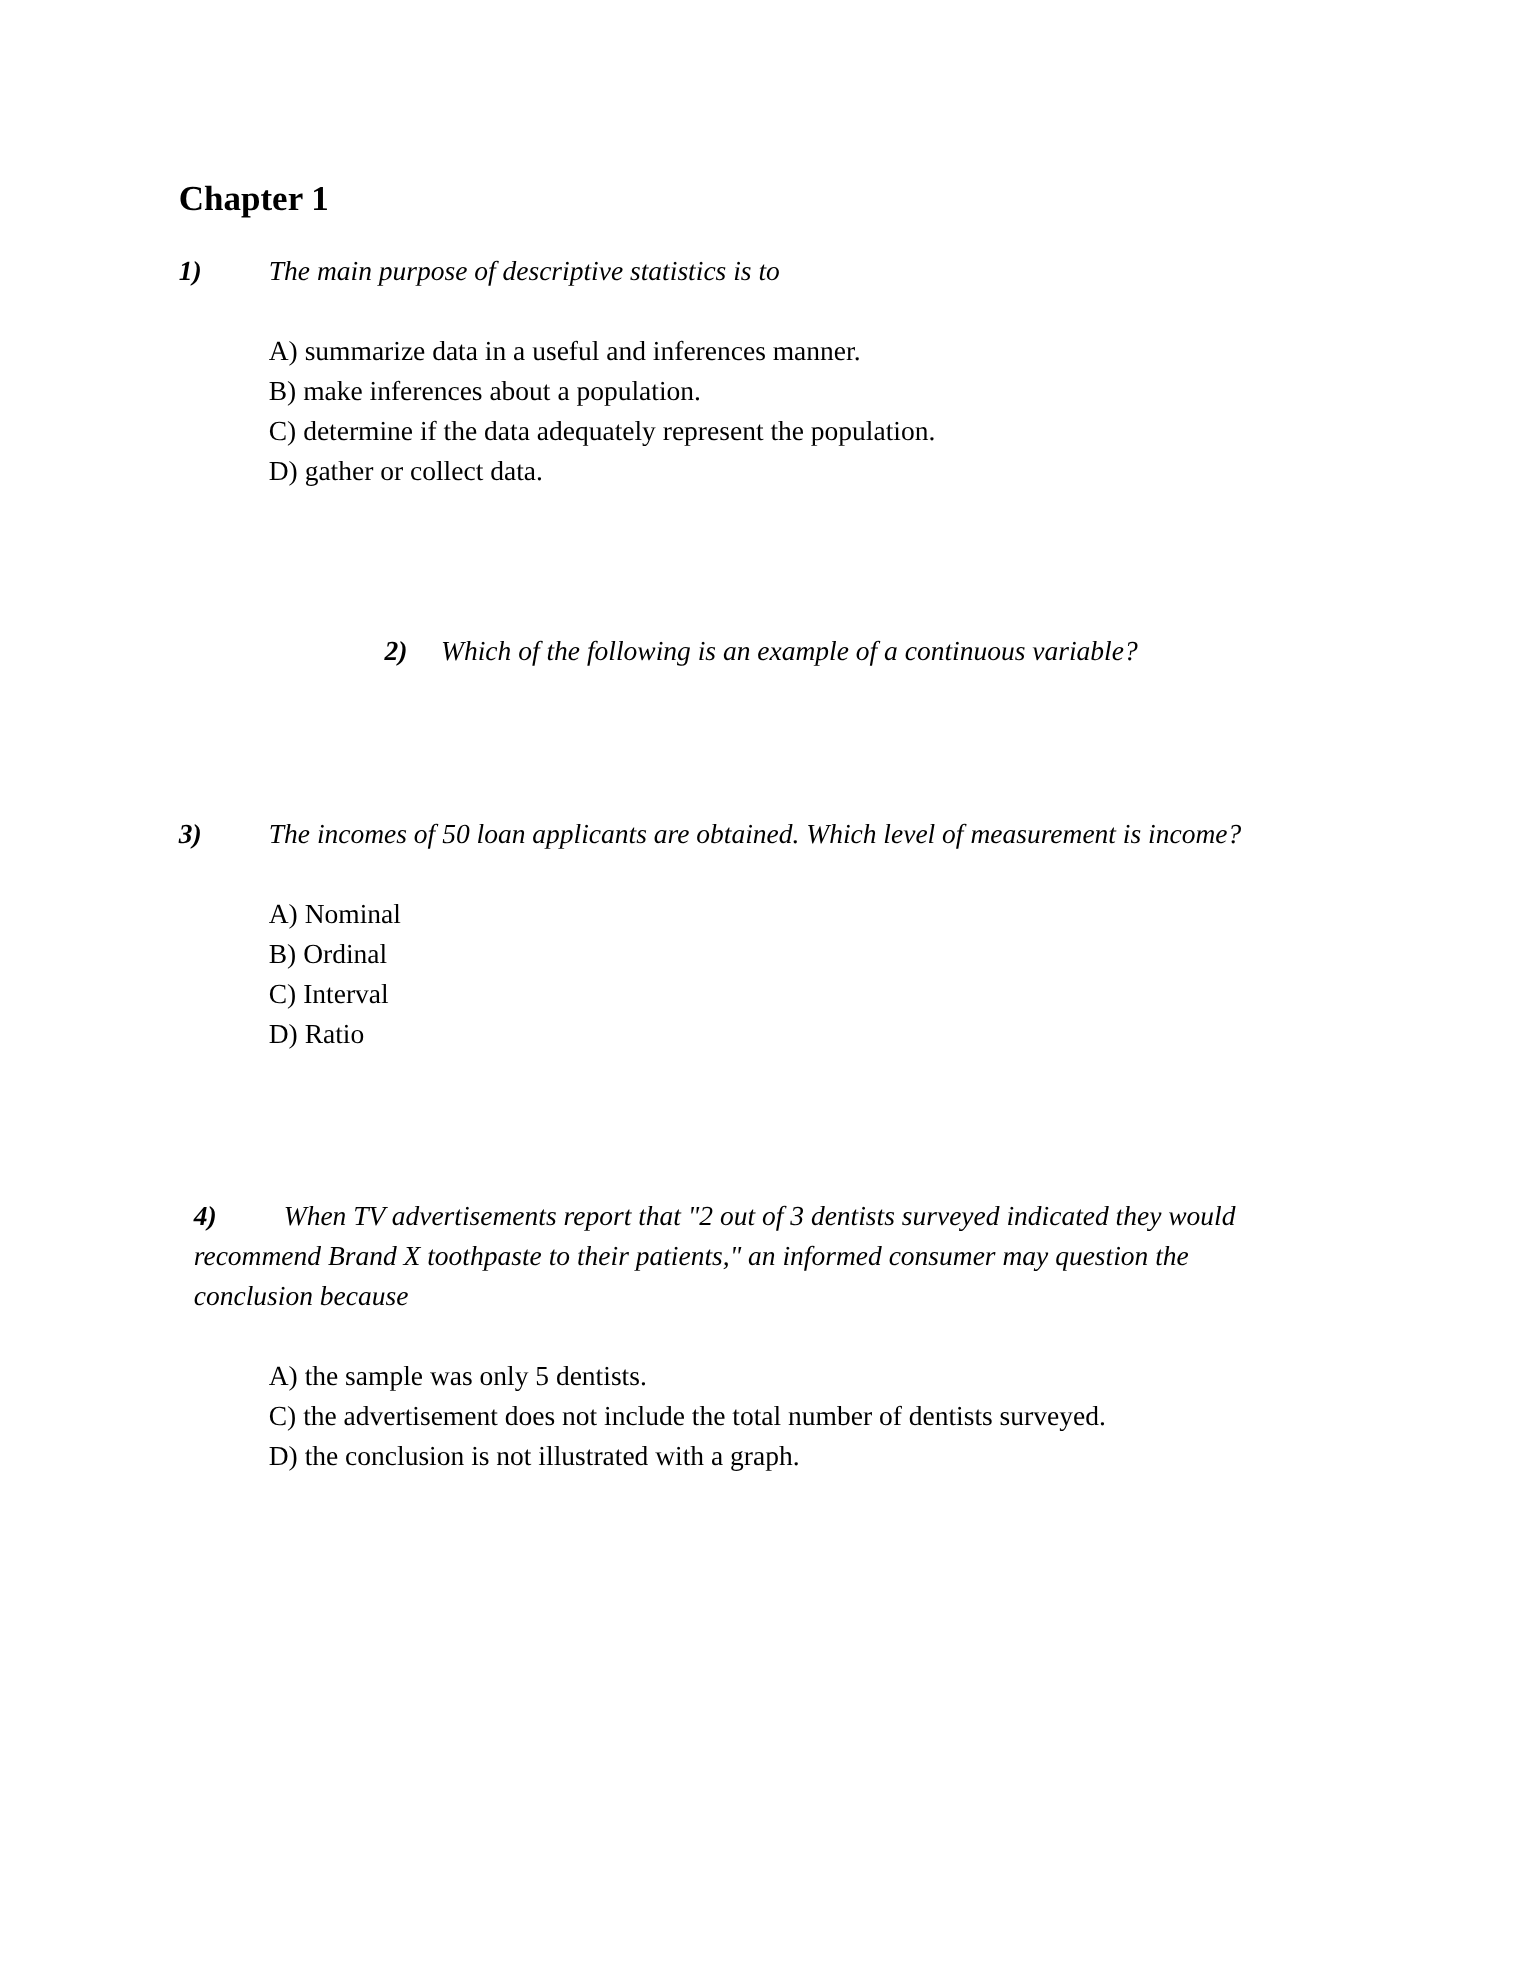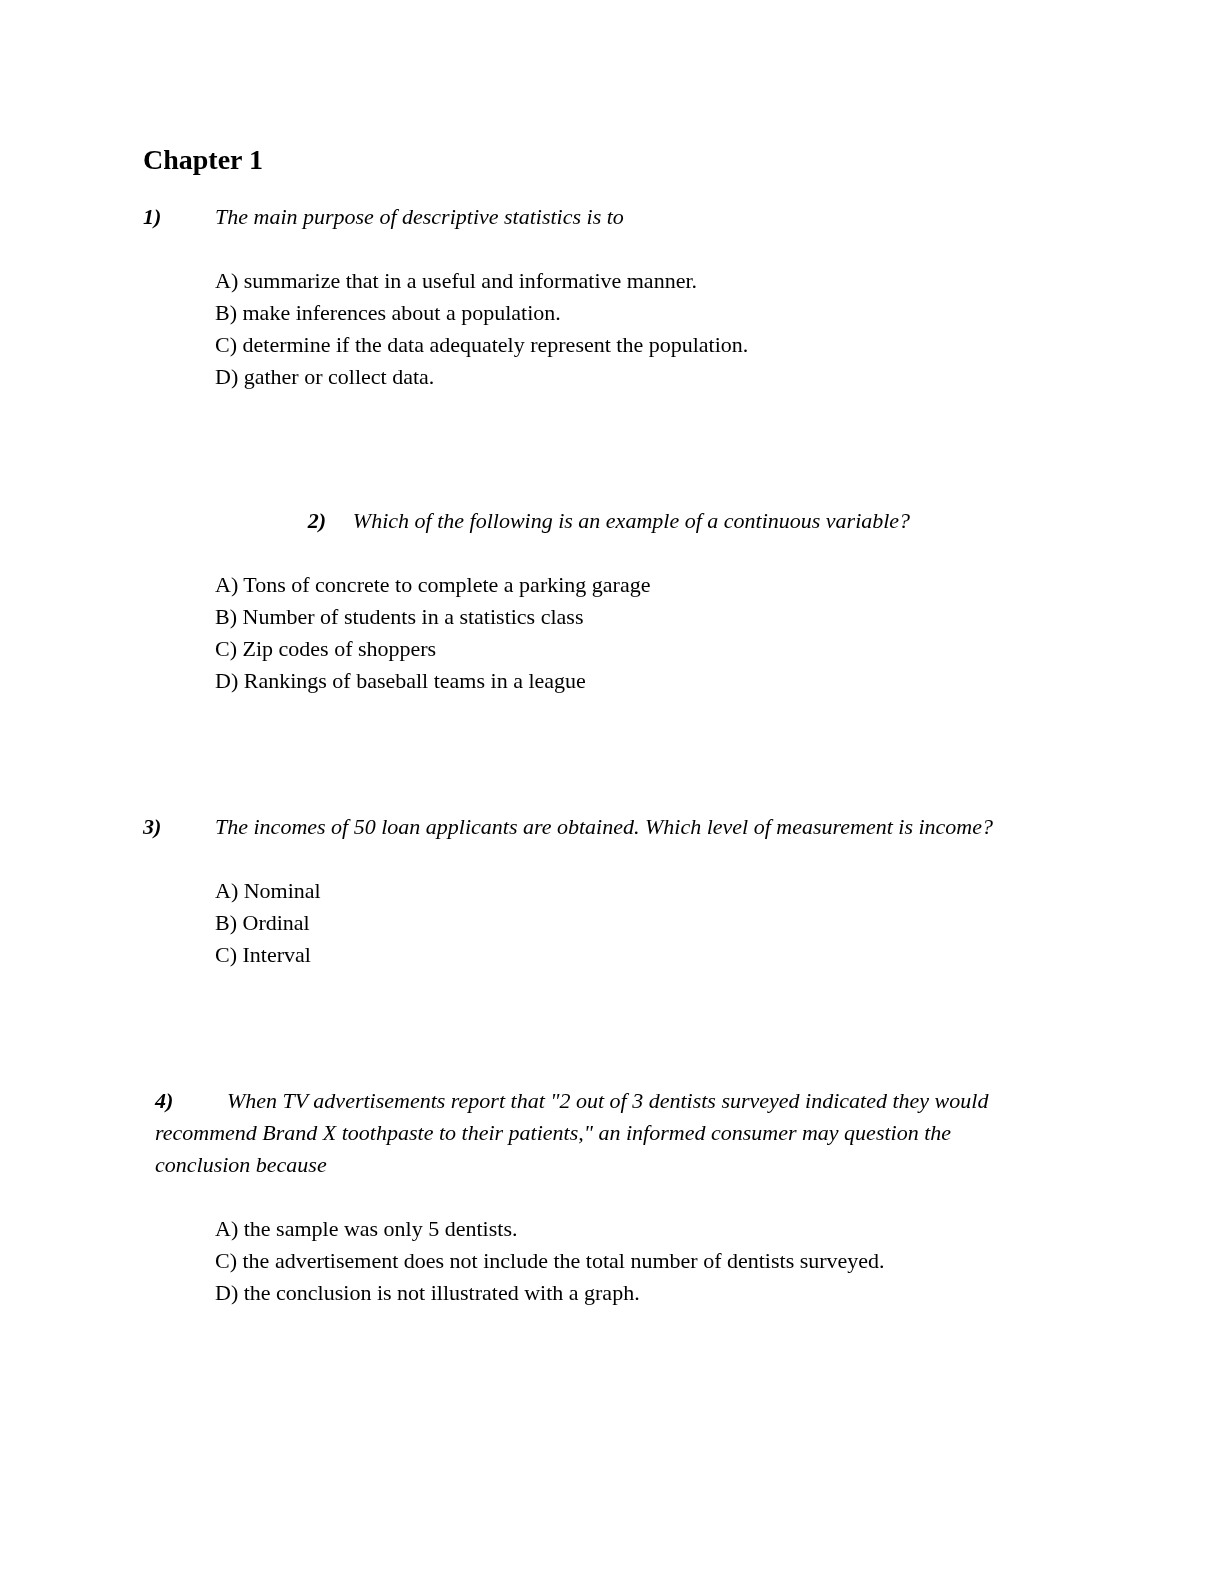--- a/index.html
+++ b/index.html
@@ -53,43 +53,38 @@
 </head>
 <body>
 
 <div class="page">
 
   <h1 class="chapter-heading">Chapter 1</h1>
 
   <section>
     <p class="q-line pt-q1"><span class="q-num">1)</span><span>The main purpose of descriptive statistics is to</span></p>
     <div class="options">
-      <p class="option">A) summarize that in a useful and informative manner.</p>
+      <p class="option">A) summarize data in a useful and inferences manner.</p>
       <p class="option">B) make inferences about a population.</p>
       <p class="option">C) determine if the data adequately represent the population.</p>
       <p class="option">D) gather or collect data.</p>
     </div>
   </section>
 
   <section>
     <p class="q-line pt-q2"><span class="q-num">2)</span><span>Which of the following is an example of a continuous variable?</span></p>
-    <div class="options">
-      <p class="option">A) Tons of concrete to complete a parking garage</p>
-      <p class="option">B) Number of students in a statistics class</p>
-      <p class="option">C) Zip codes of shoppers</p>
-      <p class="option">D) Rankings of baseball teams in a league</p>
-    </div>
   </section>
 
   <section>
     <p class="q-line pt-q3"><span class="q-num">3)</span><span>The incomes of 50 loan applicants are obtained. Which level of measurement is income?</span></p>
     <div class="options">
       <p class="option">A) Nominal</p>
       <p class="option">B) Ordinal</p>
       <p class="option">C) Interval</p>
+      <p class="option">D) Ratio</p>
     </div>
   </section>
 
   <section>
     <p class="q-line pt-q4"><span class="q-num">4)</span><span>When TV advertisements report that "2 out of 3 dentists surveyed indicated they would recommend Brand X toothpaste to their patients," an informed consumer may question the conclusion because</span></p>
     <div class="options">
       <p class="option">A) the sample was only 5 dentists.</p>
       <p class="option">C) the advertisement does not include the total number of dentists surveyed.</p>
       <p class="option">D) the conclusion is not illustrated with a graph.</p>
     </div>

